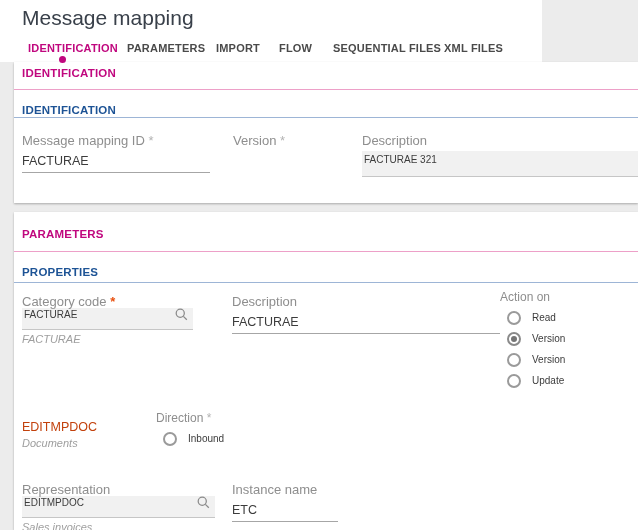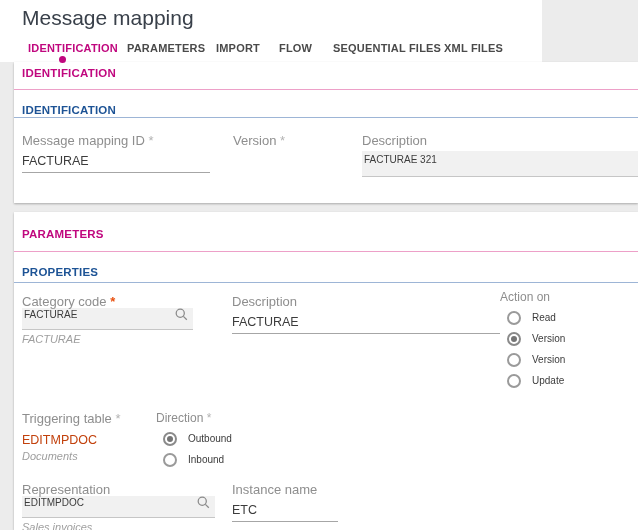--- a/index.html
+++ b/index.html
@@ -151,36 +151,28 @@
         <span class="radio"></span>
         <span class="radio-label">Version</span>
       </div>
       <div class="radio-row">
         <span class="radio"></span>
         <span class="radio-label">Update</span>
       </div>
     </div>
 
     <div class="field" style="left:8px; top:200px; width:120px">
-      <div class="flabel">
-        <span>Triggering table</span>
-        <span class="req-gray">*</span>
-      </div>
       <div class="plain-val">EDITMPDOC</div>
       <div class="hint">Documents</div>
     </div>
 
     <div class="field" style="left:142px; top:200px">
       <div class="radio-group-label">
         <span>Direction</span>
         <span class="req-gray">*</span>
-      </div>
-      <div class="radio-row">
-        <span class="radio checked"></span>
-        <span class="radio-label">Outbound</span>
       </div>
       <div class="radio-row">
         <span class="radio"></span>
         <span class="radio-label">Inbound</span>
       </div>
     </div>
 
     <div class="field" style="left:8px; top:271px; width:193px">
       <div class="flabel">Representation</div>
       <div class="input-filled">

